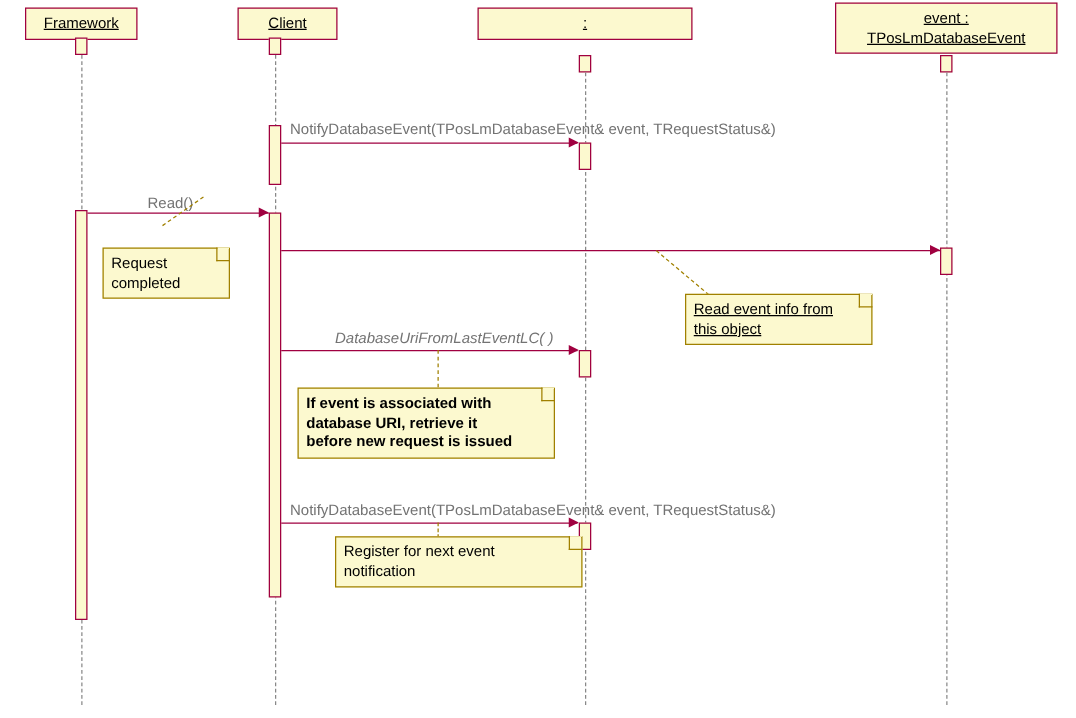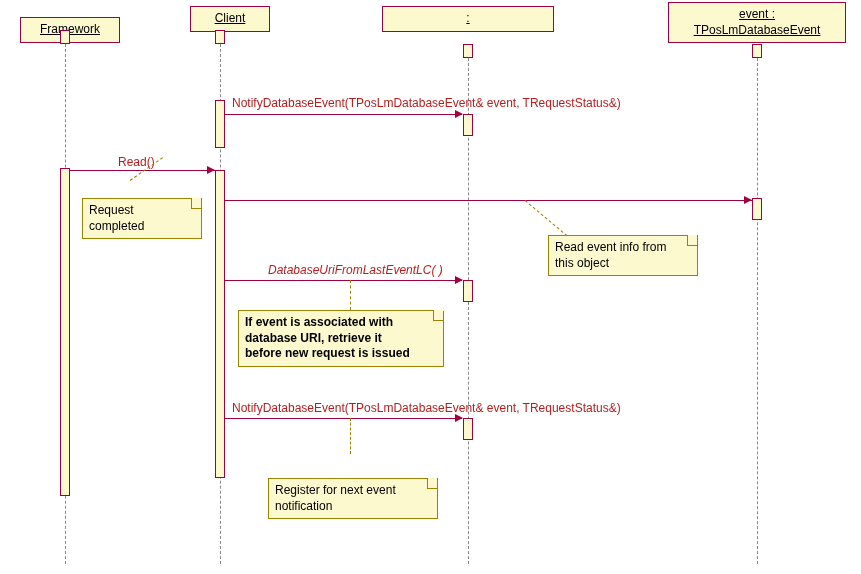--- a/index.html
+++ b/index.html
@@ -42,21 +42,21 @@
   .message-arrow {
     position: absolute;
     width: 0; height: 0;
     border-top: 4px solid transparent;
     border-bottom: 4px solid transparent;
     border-left: 8px solid #a00040;
   }
   .message-label {
     position: absolute;
     white-space: nowrap;
-    color: #b91c1c;
+    color: #737373;
   }
   .note {
     position: absolute;
     background: #fcf9cf;
     border: 1px solid #a08000;
     padding: 4px 6px;
     line-height: 1.3;
   }
   .note::after {
     content: "";
@@ -73,21 +73,21 @@
   }
   .note-connector-diag {
     position: absolute;
     border-top: 1px dashed #a08000;
     transform-origin: left center;
   }
 </style>
 </head>
 <body>
 
-<div class="lifeline-head" style="left:20px; top:17px; width:100px;">
+<div class="lifeline-head" style="left:20px; top:6px; width:90px;">
   <span class="underline">Framework</span>
 </div>
 <div class="lifeline-head" style="left:190px; top:6px; width:80px;">
   <span class="underline">Client</span>
 </div>
 <div class="lifeline-head" style="left:382px; top:6px; width:172px;">
   <span class="underline">:</span><br>
 </div>
 <div class="lifeline-head" style="left:668px; top:2px; width:178px;">
   <span class="underline">event :</span><br>
@@ -114,46 +114,46 @@
 
 <div class="message-label" style="left:232px; top:96px;">NotifyDatabaseEvent(TPosLmDatabaseEvent&amp; event, TRequestStatus&amp;)</div>
 <div class="message-line" style="left:225px; top:114px; width:237px;"></div>
 <div class="message-arrow" style="left:455px; top:110px;"></div>
 
 <div class="message-label" style="left:118px; top:155px;">Read()</div>
 <div class="message-line" style="left:70px; top:170px; width:145px;"></div>
 <div class="message-arrow" style="left:207px; top:166px;"></div>
 
 <div class="note-connector-diag" style="left:130px; top:180px; width:40px; transform: rotate(-35deg);"></div>
-<div class="note" style="left:82px; top:198px; width:120px;">
+<div class="note" style="left:82px; top:198px; width:102px;">
   <span style="white-space:pre-line;">Request
 completed</span>
 </div>
 
 <div class="message-line" style="left:225px; top:200px; width:527px;"></div>
 <div class="message-arrow" style="left:744px; top:196px;"></div>
 
 <div class="note-connector-diag" style="left:525px; top:200px; width:55px; transform: rotate(40deg);"></div>
-<div class="note" style="left:548px; top:235px; width:150px;">
+<div class="note" style="left:548px; top:235px; width:150px;text-decoration:underline;">
   <span style="white-space:pre-line;">Read event info from
 this object</span>
 </div>
 
 <div class="message-label" style="left:268px; top:263px;font-style:italic;">DatabaseUriFromLastEventLC( )</div>
 <div class="message-line" style="left:225px; top:280px; width:237px;"></div>
 <div class="message-arrow" style="left:455px; top:276px;"></div>
 
 <div class="note-connector" style="left:350px; top:280px; width:0; height:30px; border-top:none; border-left:1px dashed #a08000;"></div>
 <div class="note" style="left:238px; top:310px; width:206px;">
   <span style="white-space:pre-line;font-weight:bold;">If event is associated with
 database URI, retrieve it
 before new request is issued</span>
 </div>
 
 <div class="message-label" style="left:232px; top:401px;">NotifyDatabaseEvent(TPosLmDatabaseEvent&amp; event, TRequestStatus&amp;)</div>
 <div class="message-line" style="left:225px; top:418px; width:237px;"></div>
 <div class="message-arrow" style="left:455px; top:414px;"></div>
 
 <div class="note-connector" style="left:350px; top:418px; width:0; height:36px; border-top:none; border-left:1px dashed #a08000;"></div>
-<div class="note" style="left:268px; top:478px; width:170px;">
+<div class="note" style="left:268px; top:429px; width:198px;">
   <span style="white-space:pre-line;">Register for next event
 notification</span>
 </div>
 
 </body></html>

